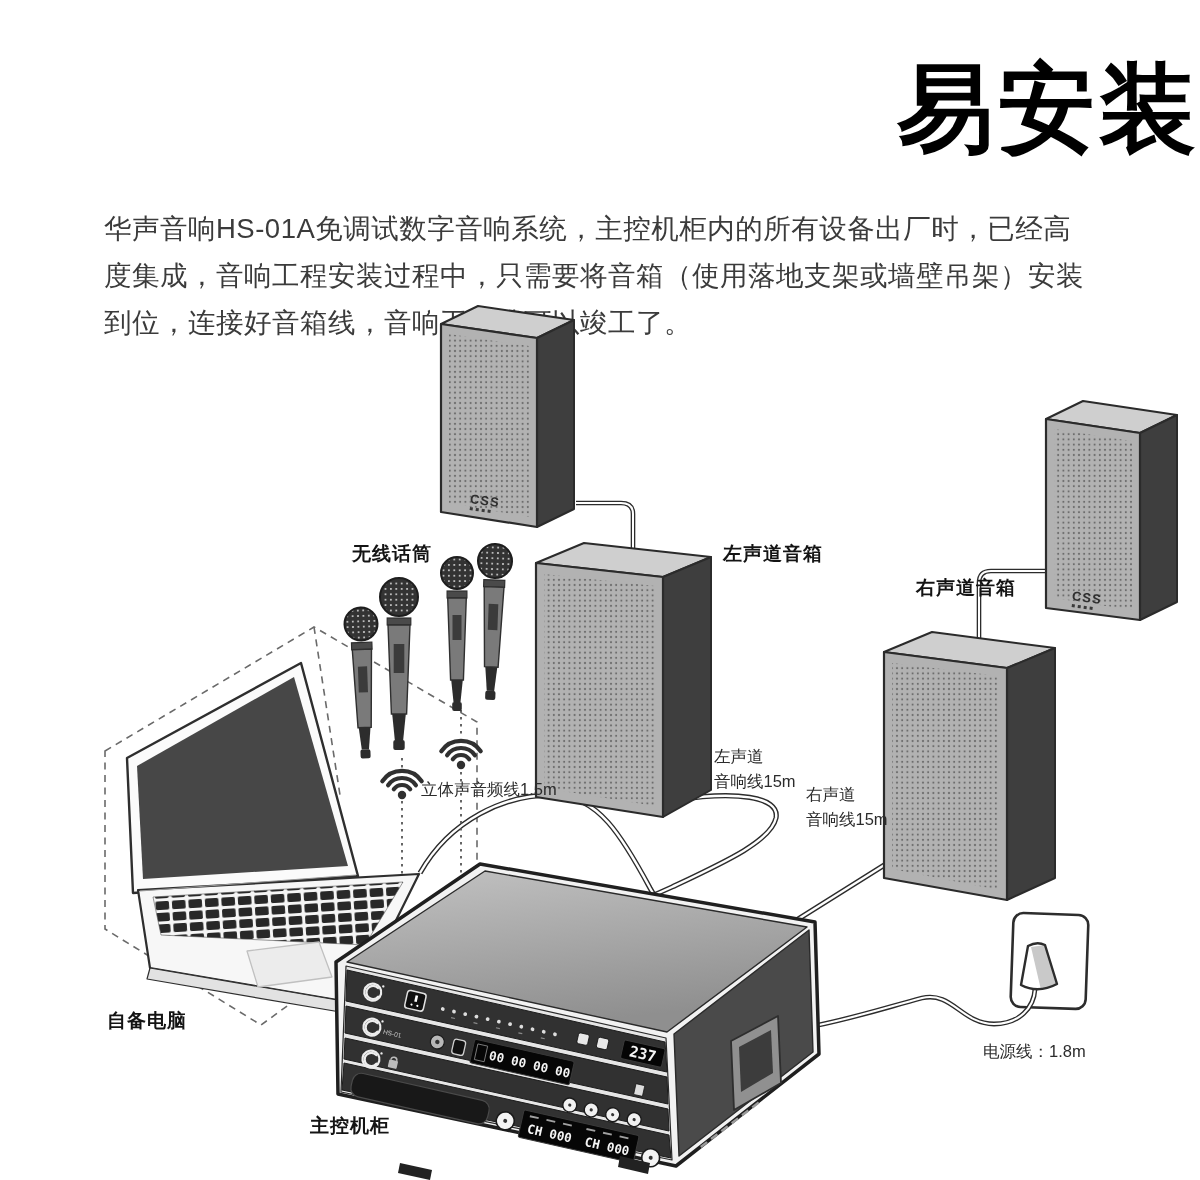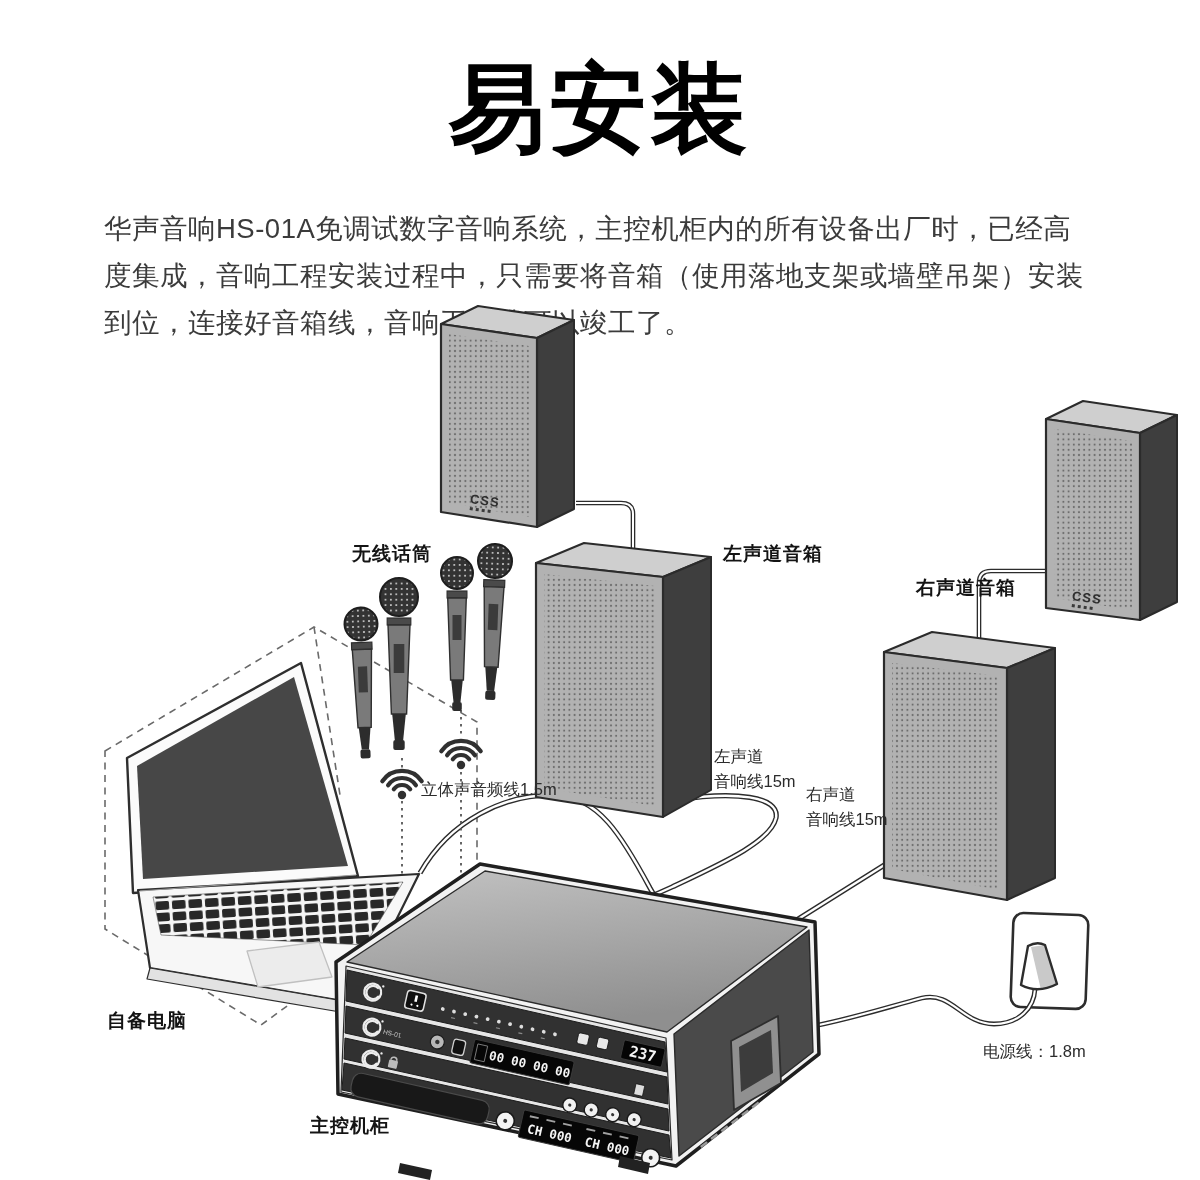--- a/index.html
+++ b/index.html
@@ -1,18 +1,18 @@
 <!DOCTYPE html>
 <html><head>
 <meta charset="utf-8">
 <style>
   html,body{margin:0;padding:0;background:#fff;}
   body{width:1200px;height:1180px;position:relative;overflow:hidden;
        font-family:"Liberation Sans",sans-serif;}
-  #title{position:absolute;top:56px;left:0;width:1200px;margin:0;text-align:center;
+  #title{position:absolute;top:56px;left:0;width:1200px;margin:0;text-align:right;
          font-size:97px;line-height:1.1;font-weight:900;color:#000;letter-spacing:4px;}
   #para{position:absolute;top:205px;left:104px;width:992px;margin:0;
         font-size:27.5px;line-height:47px;color:#3b3b3b;letter-spacing:0.5px;}
   #diagram{position:absolute;left:0;top:0;}
   text{font-family:"Liberation Sans",sans-serif;}
   .blabel{font-size:19px;font-weight:bold;fill:#141414;letter-spacing:1px;}
   .clabel{font-size:16.5px;fill:#2c2c2c;}
   .disp{font-family:"DejaVu Sans Mono",monospace;fill:#f5f5f5;font-weight:bold;}
 </style>
 </head>

